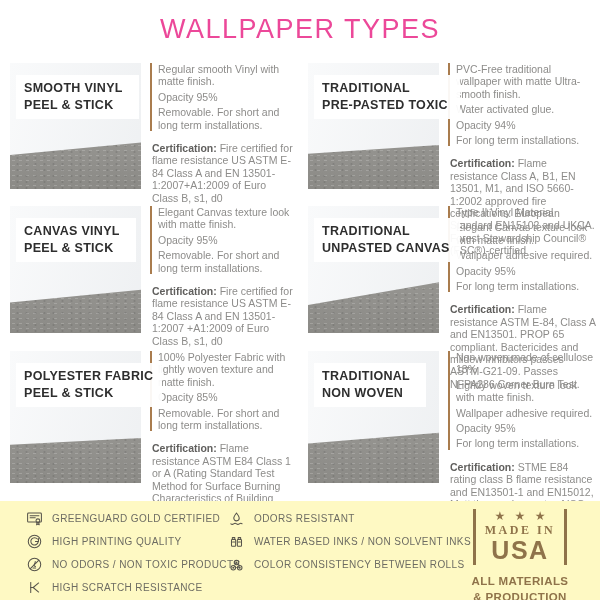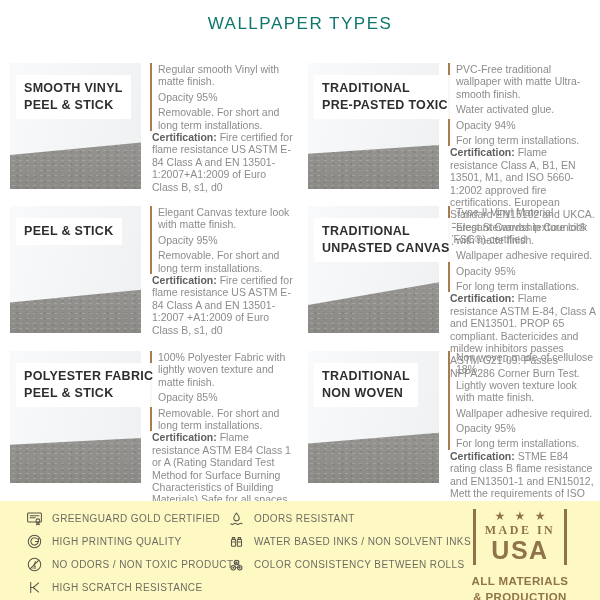--- a/index.html
+++ b/index.html
@@ -6,21 +6,21 @@
   body{
     width:600px;height:600px;position:relative;overflow:hidden;
     background:#ffffff;
     font-family:"Liberation Sans", sans-serif;
     -webkit-font-smoothing:antialiased;
   }
   
   .page-title{
     position:absolute;top:14px;left:0;width:600px;
     text-align:center;margin:0;
-    font-size:17px;font-weight:500;letter-spacing:1.5px;color:#0f766e;
+    font-size:27px;font-weight:500;letter-spacing:1.5px;color:#ec4899;
   }
   
   .sec{position:absolute;display:flex;align-items:flex-start;}
   .s1{top:63px;left:10px;width:284px;}
   .s2{top:63px;left:308px;width:288px;}
   .s3{top:206px;left:10px;width:284px;}
   .s4{top:206px;left:308px;width:288px;}
   .s5{top:351px;left:10px;width:284px;}
   .s6{top:351px;left:308px;width:288px;}
 
@@ -44,31 +44,31 @@
   .f1{clip-path:polygon(0 73%,100% 63%,100% 100%,0 100%);}
   .f2{clip-path:polygon(0 72%,100% 65%,100% 100%,0 100%);}
   .f3{clip-path:polygon(0 76%,100% 66%,100% 100%,0 100%);}
   .f4{clip-path:polygon(0 78%,100% 60%,100% 100%,0 100%);}
   .f5{clip-path:polygon(0 71%,100% 66%,100% 100%,0 100%);}
   .f6{clip-path:polygon(0 70%,100% 62%,100% 100%,0 100%);}
 
   .photo-label{
     position:absolute;top:12px;left:6px;max-width:122px;width:max-content;
     background:rgba(255,255,255,.94);
-    padding:5px 8px 5px 8px;
+    padding:5px 16px 5px 8px;
     font-size:12.5px;font-weight:600;letter-spacing:.3px;color:#2e2e2e;
     line-height:1.35;
   }
   .photo-label span{display:block;white-space:nowrap;}
 
   .txt{flex:1;margin-left:9px;font-size:10.5px;color:#8d8c8a;}
   .desc{border-left:2px solid #a97c4e;padding-left:6px;}
   .desc p{margin:0 0 3px 0;line-height:12.4px;}
   .desc p:last-child{margin-bottom:0;}
-  .cert{margin:0 0 0 0;padding-left:2px;line-height:12.4px;}
+  .cert{margin:11px 0 0 0;padding-left:2px;line-height:12.4px;}
   .cert b{color:#605f5d;font-weight:700;}
 
   
   .footer{
     position:absolute;left:0;top:501px;width:600px;height:99px;
     background:#fef9c3;
   }
   .fcol{position:absolute;top:6px;}
   .fcol-left{left:26px;}
   .fcol-mid{left:228px;}
@@ -128,20 +128,21 @@
         <p>For long term installations.</p>
       </div>
     <p class="cert"><b>Certification:</b> <span>Flame resistance Class A, B1, EN 13501, M1, and ISO 5660-1:2002 approved fire certifications. European Standard EN15102 and UKCA. Forest Stewardship Council® (FSC®)-certified</span></p>
   </div>
 </section>
 
 <section class="sec s3">
   <div class="photo">
     <div class="floor f3"></div>
     <div class="photo-label">
+      <span>CANVAS VINYL</span>
       <span>PEEL &amp; STICK</span>
     </div>
   </div>
   <div class="txt">
     <div class="desc">
         <p>Elegant Canvas texture look with matte finish.</p>
         <p>Opacity 95%</p>
         <p>Removable.  For short and long term installations.</p>
       </div>
     <p class="cert"><b>Certification:</b> <span>Fire certified for flame resistance US ASTM E-84 Class A and EN 13501-1:2007 +A1:2009 of Euro Class B, s1, d0</span></p>

